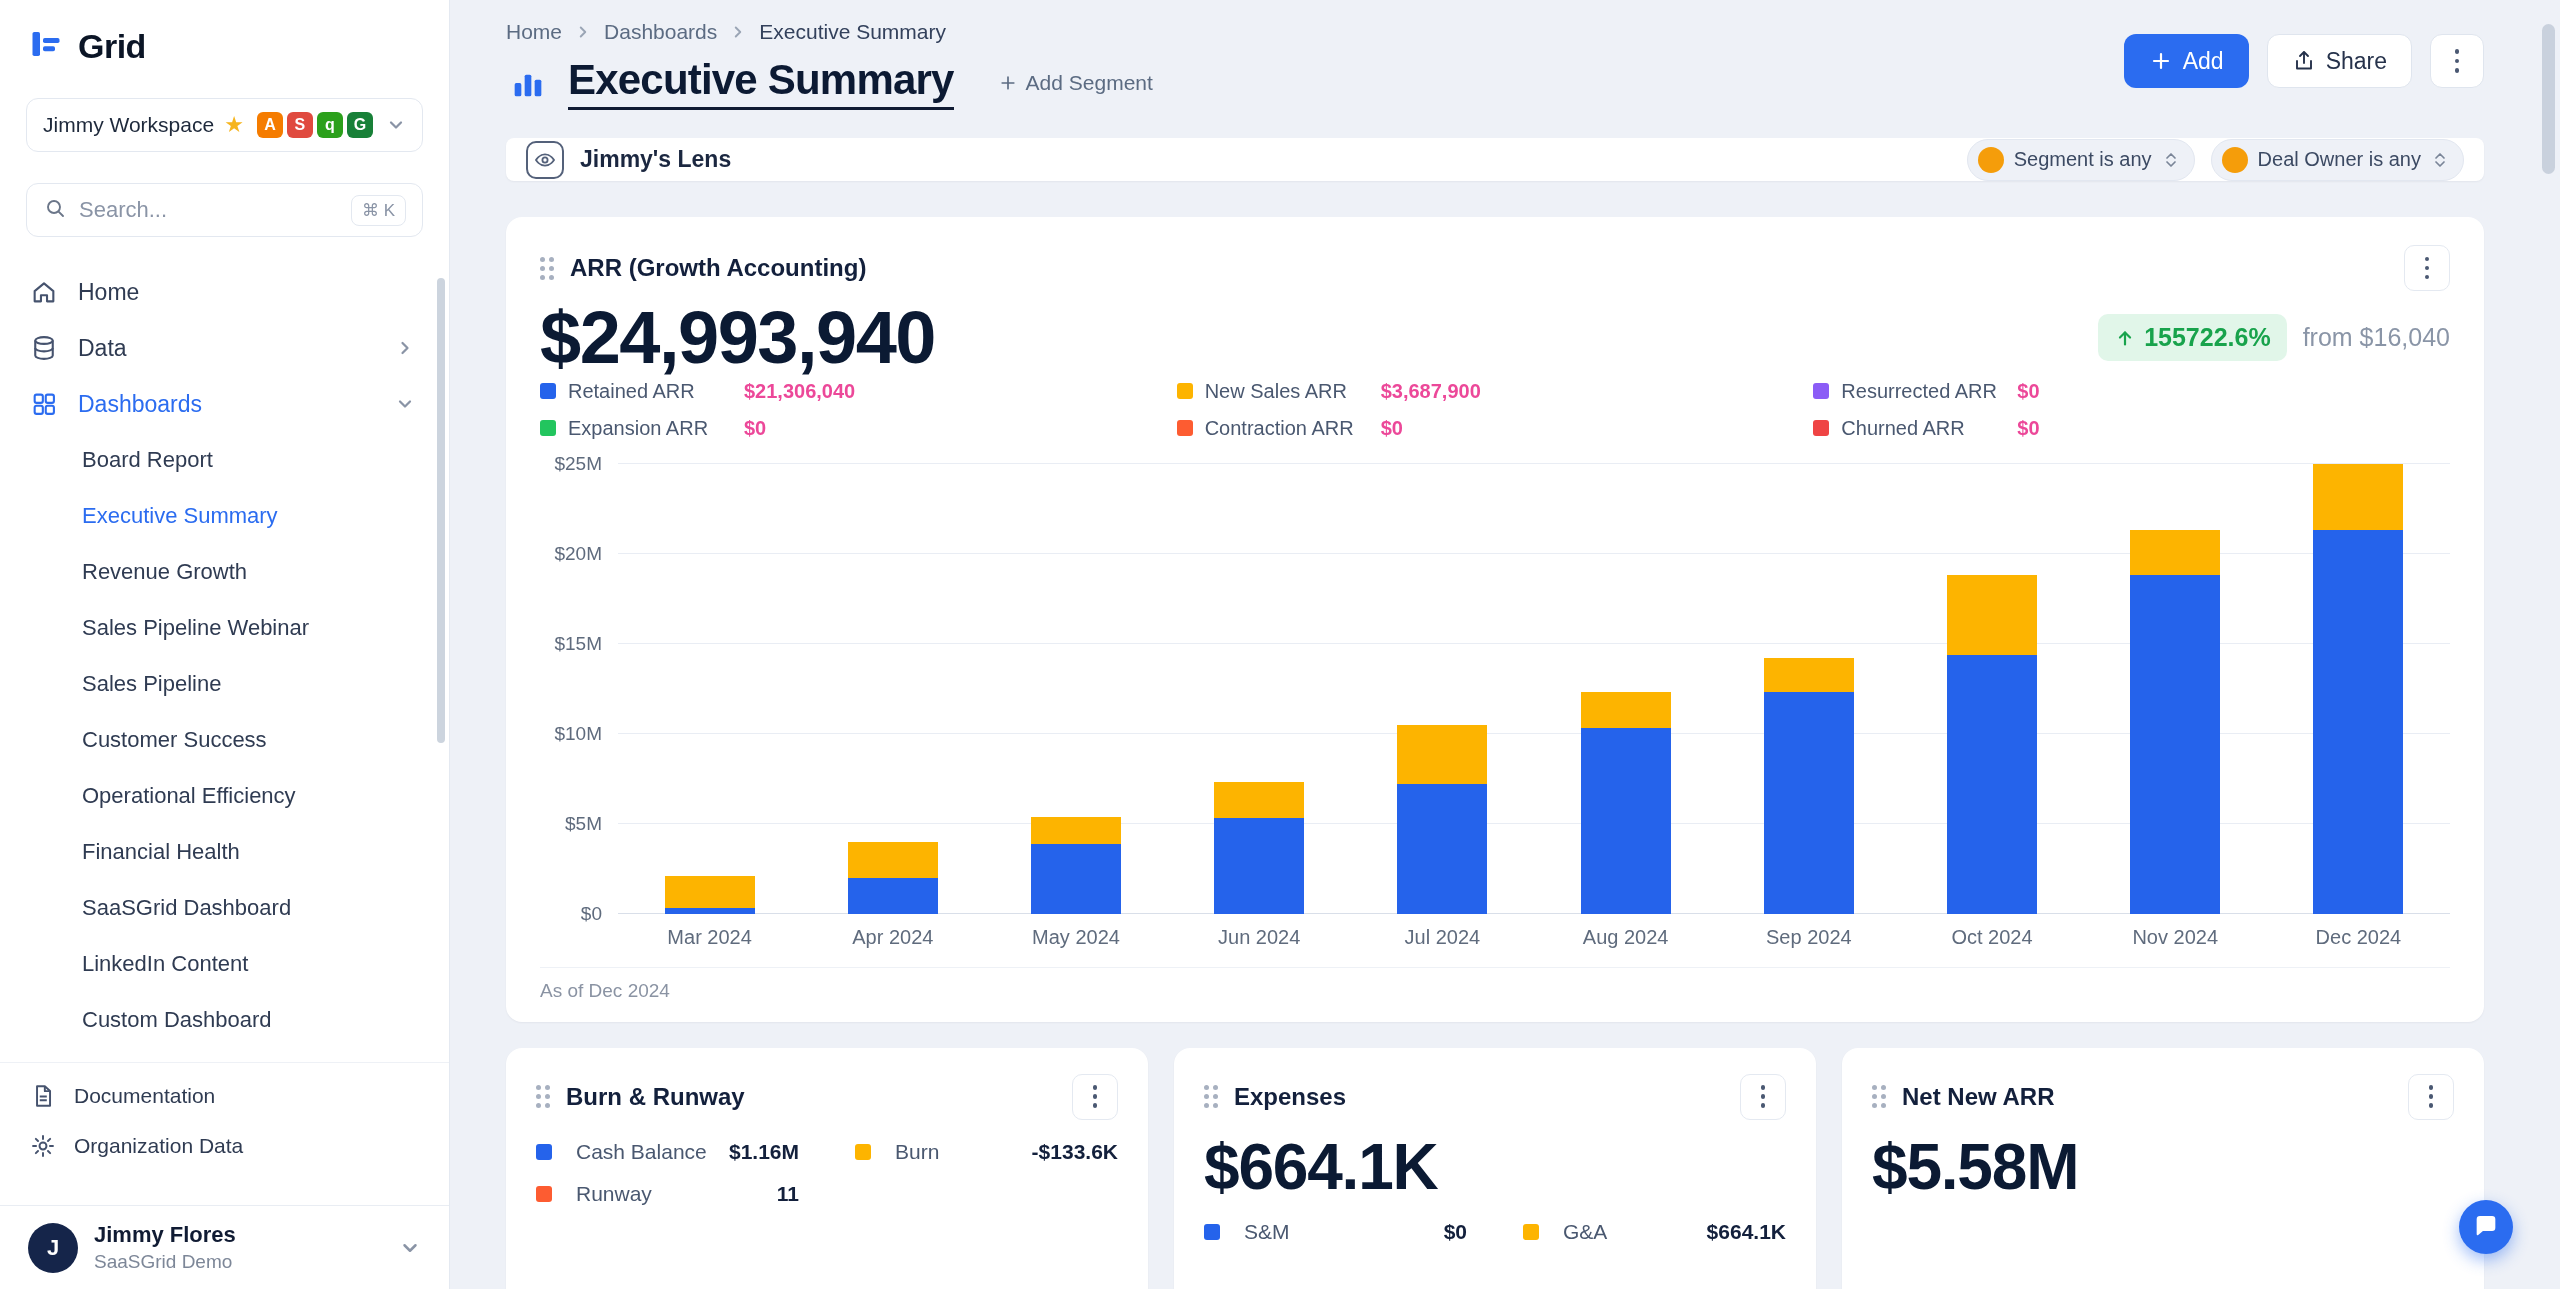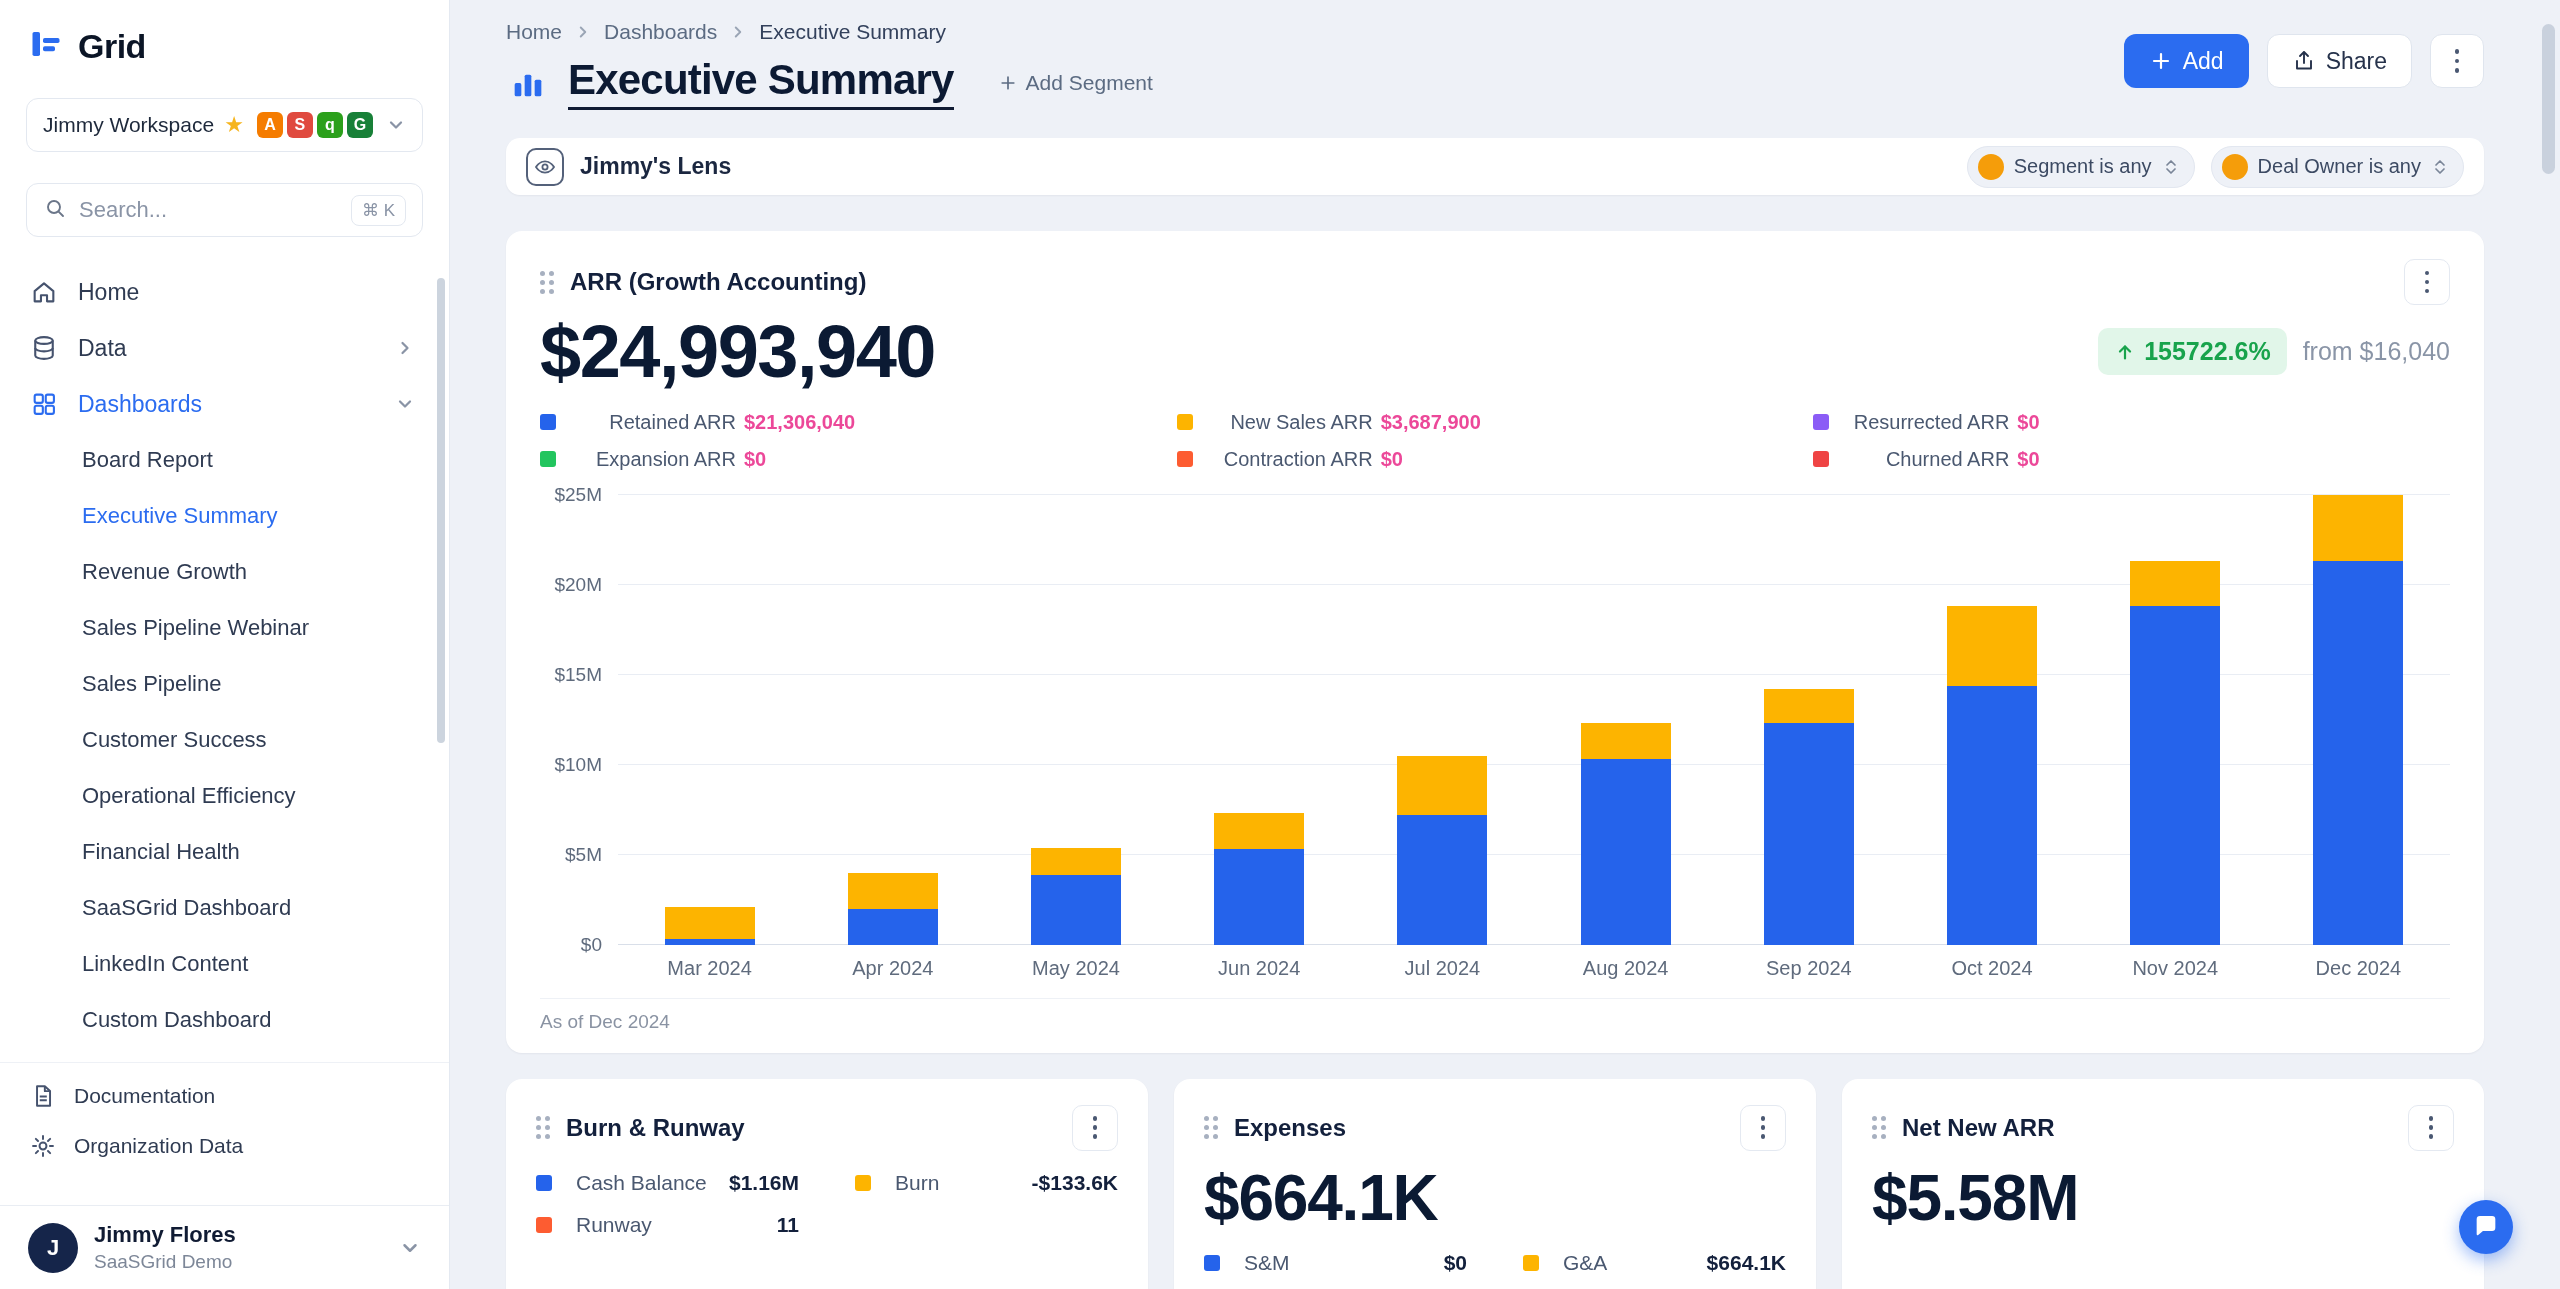--- a/index.html
+++ b/index.html
@@ -76,21 +76,21 @@
     margin-left:26px;cursor:pointer;}
   .tb-actions{display:flex;gap:18px;margin-top:14px;}
   .btn{height:54px;border-radius:12px;display:flex;align-items:center;gap:10px;font-size:23px;
     font-weight:500;padding:0 24px;cursor:pointer;border:1px solid transparent;}
   .btn-primary{background:var(--blue);color:#fff;}
   .btn-secondary{background:#fff;border-color:#dfe5ee;color:#26324b;}
   .btn-more{width:54px;padding:0;justify-content:center;background:#fff;border:1px solid #dfe5ee;
     border-radius:12px;display:flex;flex-direction:column;gap:5px;align-items:center;cursor:pointer;}
   .kdot{width:4.5px;height:4.5px;border-radius:50%;background:#4a5872;}
 
-  .lens-bar{margin-top:28px;background:#fff;border-radius:14px;height:57px;display:flex;
+  .lens-bar{margin-top:28px;background:#fff;border-radius:8px;height:43px;display:flex;
     align-items:center;padding:0 20px;gap:16px;box-shadow:0 1px 2px rgba(16,24,40,.05);}
   .lens-eye{width:38px;height:38px;border:2px solid #54617a;border-radius:10px;display:flex;
     align-items:center;justify-content:center;color:#54617a;}
   .lens-title{font-size:23px;font-weight:600;color:#1b2740;}
   .lens-filters{margin-left:auto;display:flex;gap:16px;}
   .chip{height:42px;border-radius:21px;background:#eef1f7;border:1px solid #e2e7f0;display:flex;
     align-items:center;gap:10px;padding:0 14px 0 10px;font-size:20px;color:#3c4a63;cursor:pointer;}
   .chip-dot{width:26px;height:26px;border-radius:50%;background:#f59d0a;}
   .chip-chev{display:flex;color:#7a8598;}
 
@@ -103,22 +103,22 @@
   .card-title{font-size:24px;font-weight:600;color:#13203c;}
   .kebab-btn{margin-left:auto;width:46px;height:46px;border:1px solid #e4e9f1;border-radius:10px;
     display:flex;flex-direction:column;gap:4.5px;align-items:center;justify-content:center;
     background:#fff;cursor:pointer;}
   .value-row{display:flex;align-items:center;margin-top:8px;}
   .big-value{font-size:74px;font-weight:800;letter-spacing:-1.5px;line-height:1.05;color:#0b1a33;}
   .delta-wrap{margin-left:auto;display:flex;align-items:center;gap:16px;}
   .delta-badge{background:#e1f6e9;color:var(--green);border-radius:10px;padding:9px 16px;
     font-size:25px;font-weight:700;display:flex;gap:8px;align-items:center;}
   .delta-from{font-size:25px;color:#8a95a7;}
-  .legend-grid{margin-top:20px;display:grid;grid-template-columns:repeat(3,1fr);
-    grid-auto-flow:column;grid-template-rows:repeat(2,1fr);row-gap:14px;text-align:right;}
+  .legend-grid{margin-top:3px;display:grid;grid-template-columns:repeat(3,1fr);
+    grid-auto-flow:column;grid-template-rows:repeat(2,1fr);row-gap:14px;}
   .lg-item{display:flex;align-items:center;font-size:20px;}
   .sw{width:16px;height:16px;border-radius:3px;margin-right:12px;flex:none;}
   .lg-label{color:#4a5870;width:168px;}
   .lg-val{color:#ec4899;font-weight:700;margin-left:8px;}
 
   .chart-wrap{margin-top:24px;display:flex;}
   .yaxis{width:78px;position:relative;height:450px;flex:none;}
   .ytick{position:absolute;right:16px;transform:translateY(50%);font-size:19px;color:#5f6b7d;}
   .plot{flex:1;position:relative;height:450px;}
   .gridline{position:absolute;left:0;right:0;height:1px;background:#e9edf4;z-index:1;}

